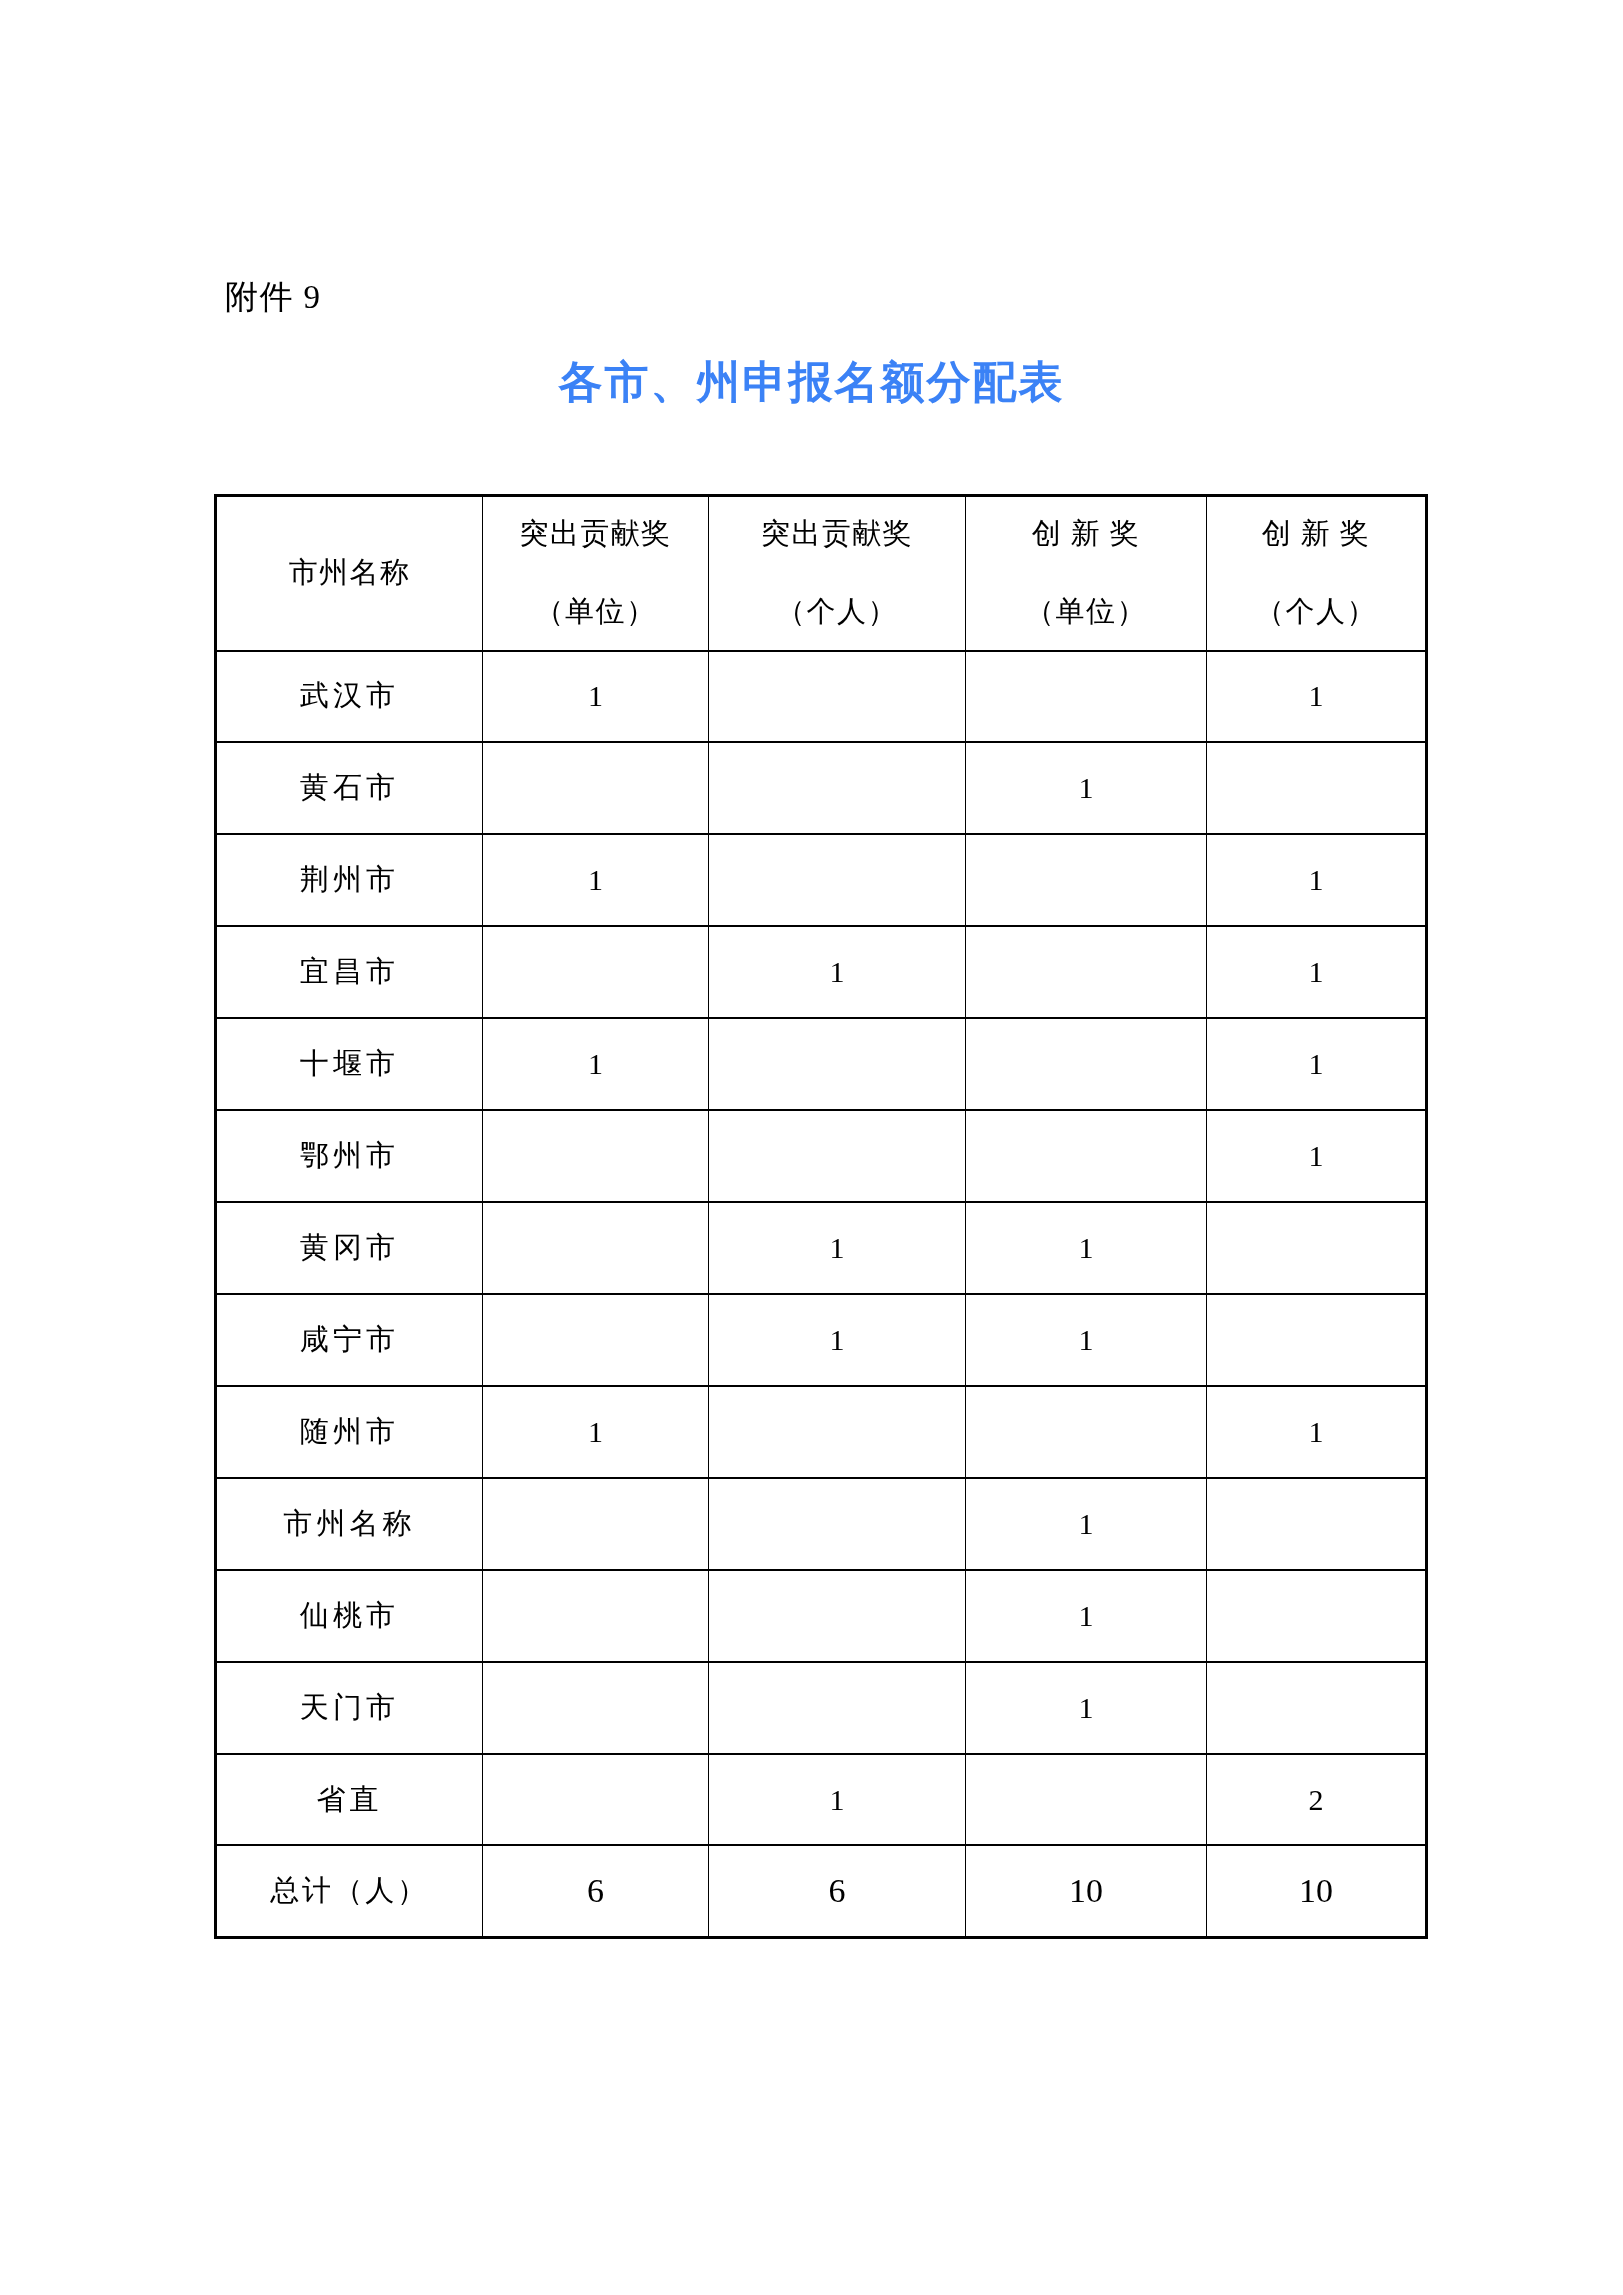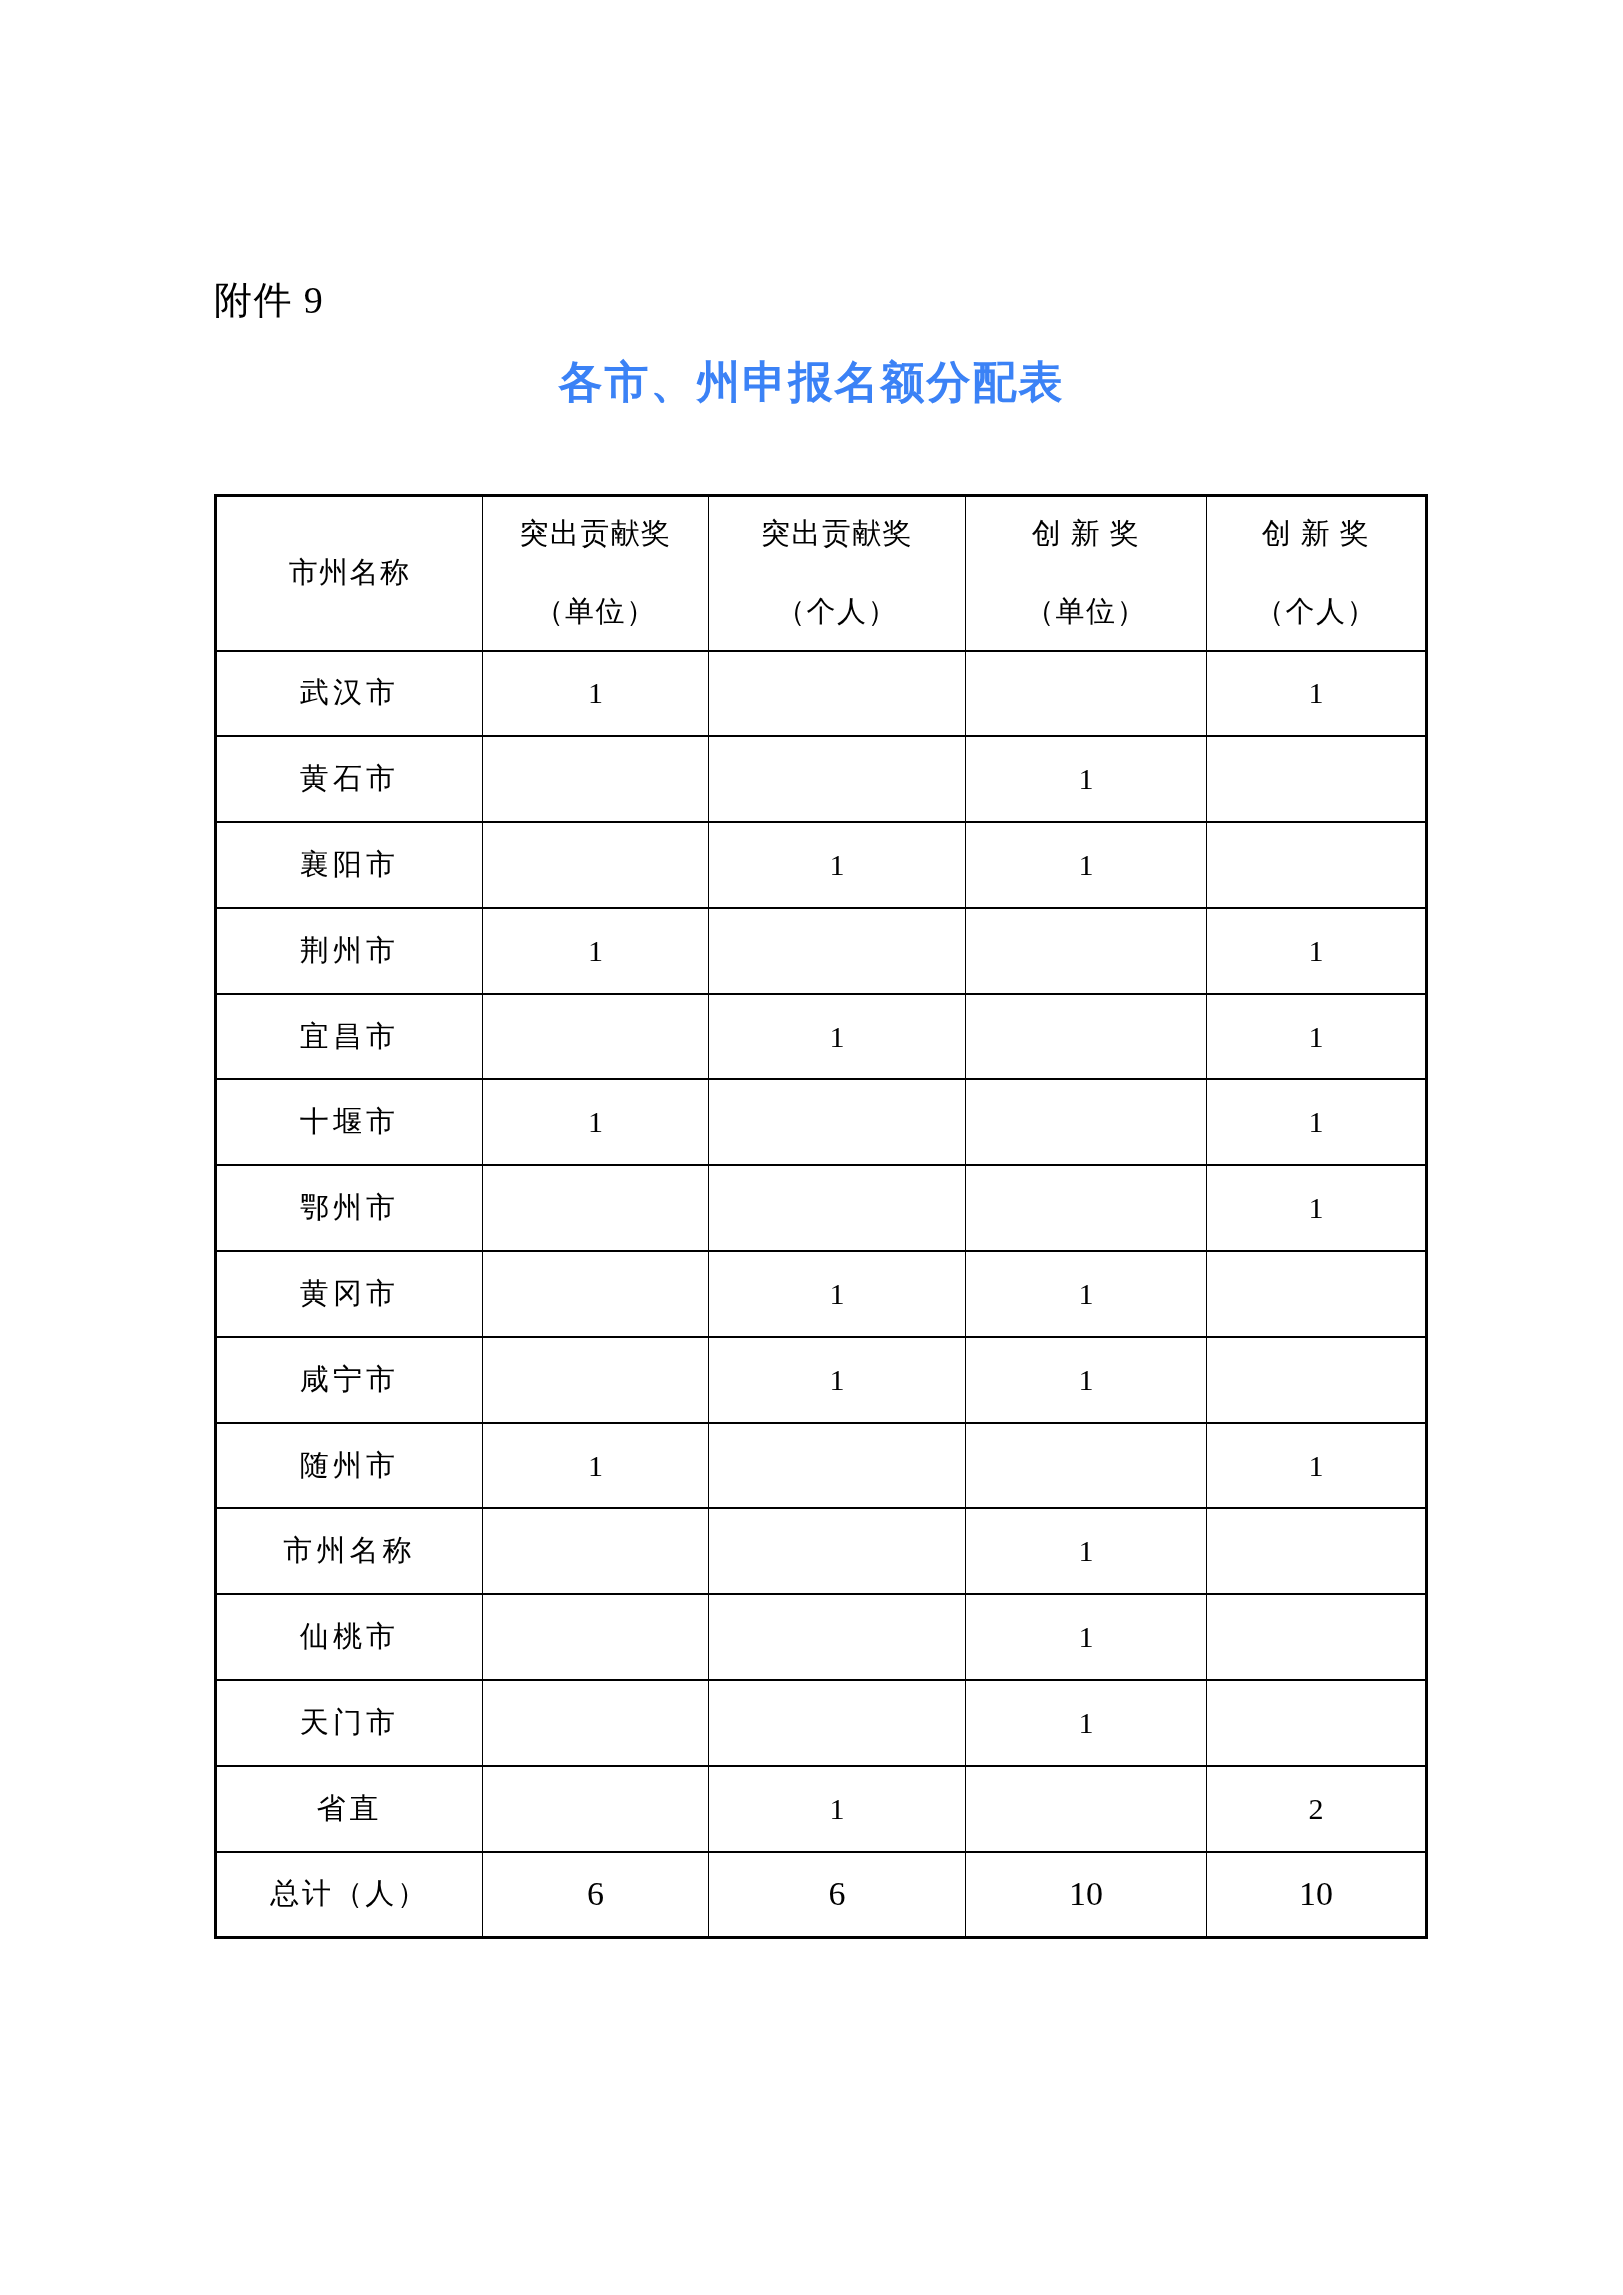--- a/index.html
+++ b/index.html
@@ -12,23 +12,23 @@
     width: 1623px;
     height: 2295px;
     background: #ffffff;
     margin: 0 auto;
     font-family: "Liberation Serif", "DejaVu Serif", serif;
     color: #000000;
     overflow: hidden;
   }
   .attachment {
     position: absolute;
-    left: 214px;
+    left: 225px;
     top: 278px;
-    font-size: 38px;
+    font-size: 33px;
     line-height: 1.2;
     letter-spacing: 1.4px;
     color: #000;
   }
   .doc-title {
     position: absolute;
     left: 0;
     top: 353px;
     width: 100%;
     margin: 0;
@@ -146,27 +146,20 @@
           <td class="value-cell">1</td>
         </tr>
         <tr>
           <td class="name-cell">黄石市</td>
           <td class="value-cell"></td>
           <td class="value-cell"></td>
           <td class="value-cell">1</td>
           <td class="value-cell"></td>
         </tr>
         <tr>
-          <td class="name-cell">襄阳市</td>
-          <td class="value-cell"></td>
-          <td class="value-cell">1</td>
-          <td class="value-cell">1</td>
-          <td class="value-cell"></td>
-        </tr>
-        <tr>
           <td class="name-cell">荆州市</td>
           <td class="value-cell">1</td>
           <td class="value-cell"></td>
           <td class="value-cell"></td>
           <td class="value-cell">1</td>
         </tr>
         <tr>
           <td class="name-cell">宜昌市</td>
           <td class="value-cell"></td>
           <td class="value-cell">1</td>

